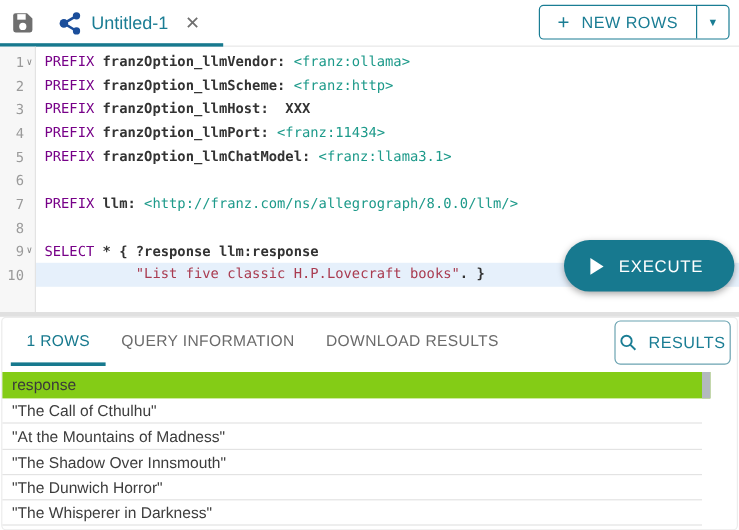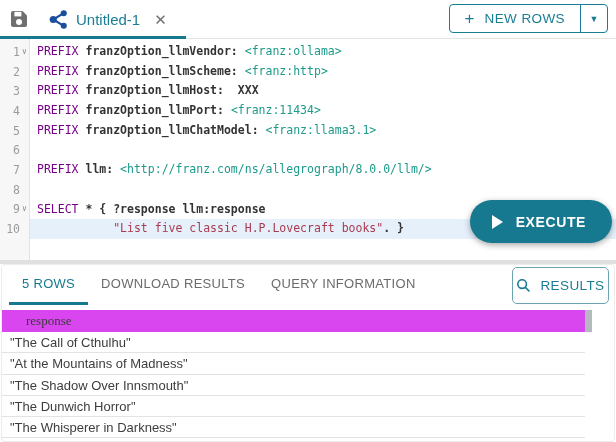--- a/index.html
+++ b/index.html
@@ -36,41 +36,41 @@
   .code-line { height:19.7px; }
   .code-line.active { background:#e6f0fb; margin-left:-7px; padding-left:7px; }
   .tok-keyword { color:#770088;margin-top:32px; }
   .tok-uri     { color:#1d9a8a; }
   .tok-string  { color:#a93b50; }
   .tok-plain   { color:#333;font-weight:bold; }
 
   .execute { position:absolute; top:200px; right:4px; height:43px; padding:0 26px 0 22px;
              border:none; border-radius:22px; background:#17798f; color:#fff;
              display:flex; align-items:center; gap:13px; font-family:"Liberation Sans",sans-serif;
-             font-size:14px; font-weight:bold; letter-spacing:.6px; cursor:pointer;
+             font-size:14px; font-weight:normal; letter-spacing:.6px; cursor:pointer;
              box-shadow:0 2px 6px rgba(0,0,0,.35);text-align:right; }
   .play { width:0; height:0; border-left:11px solid #fff;
           border-top:7px solid transparent; border-bottom:7px solid transparent; }
 
   .divider { position:absolute; top:260px; left:0; width:616px; height:4px; background:#e0e0e0; }
 
   
   .results { position:absolute; top:264px; left:1px; width:614px; height:178px;
              background:#fff; border:1px solid #ececec; border-radius:4px; }
   .rtabs { display:flex; height:40px; padding-left:7px; }
   .rtab { display:flex; align-items:center; padding:0 13px; font-size:13px; color:#6b6b6b;
           letter-spacing:.3px; border-bottom:3px solid transparent; cursor:pointer; }
   .rtab.active { color:#17798e; border-bottom-color:#17798e; }
   .search { position:absolute; top:2px; right:5px; height:37px; width:97px; background:#fff;
             border:1px solid #6ba3b1; border-radius:5px; color:#1a7d94; display:flex;
             align-items:center; justify-content:center; gap:9px; font-size:13.5px;
             letter-spacing:.4px; cursor:pointer; font-family:"Liberation Sans",sans-serif; }
 
   .table { margin-top:5px; width:590px; position:relative; font-size:13px; color:#3d3d3d; }
-  .thead { height:22px; line-height:22px; background:#d946ef; padding-left:24px; color:#3a3a3a;font-family:Liberation Serif, serif; }
+  .thead { height:22px; line-height:22px; background:#84cc16; padding-left:8px; color:#3a3a3a; }
   .vthumb { position:absolute; right:0; top:0; width:7px; height:22px; background:#b3b9bf; cursor:grab; }
   .trow { height:21.3px; line-height:21.3px; border-bottom:1px solid #e3e3e3;
           padding-left:8px; margin-right:7px; overflow:hidden; }
 </style>
 </head>
 <body>
 
 <div class="tabbar">
   <svg class="save-btn" viewBox="0 0 20 20">
     <path fill="#6f6f6f" d="M4 2h9.5L18 6.5V16a2 2 0 0 1-2 2H4a2 2 0 0 1-2-2V4a2 2 0 0 1 2-2z"></path>
@@ -152,23 +152,23 @@
 
 <button class="execute">
   <span class="play"></span>
   <span>EXECUTE</span>
 </button>
 
 <div class="divider"></div>
 
 <div class="results">
   <div class="rtabs">
-      <div class="rtab active">5 ROWS</div>
+      <div class="rtab active">1 ROWS</div>
+      <div class="rtab">QUERY INFORMATION</div>
       <div class="rtab">DOWNLOAD RESULTS</div>
-      <div class="rtab">QUERY INFORMATION</div>
     </div>
 
   <button class="search">
     <svg width="15" height="15" viewBox="0 0 16 16">
       <circle cx="6.5" cy="6.5" r="4.6" fill="none" stroke="#1a7d94" stroke-width="1.7"></circle>
       <line x1="10" y1="10" x2="14.4" y2="14.4" stroke="#1a7d94" stroke-width="1.7"></line>
     </svg>
     <span>RESULTS</span>
   </button>
 

